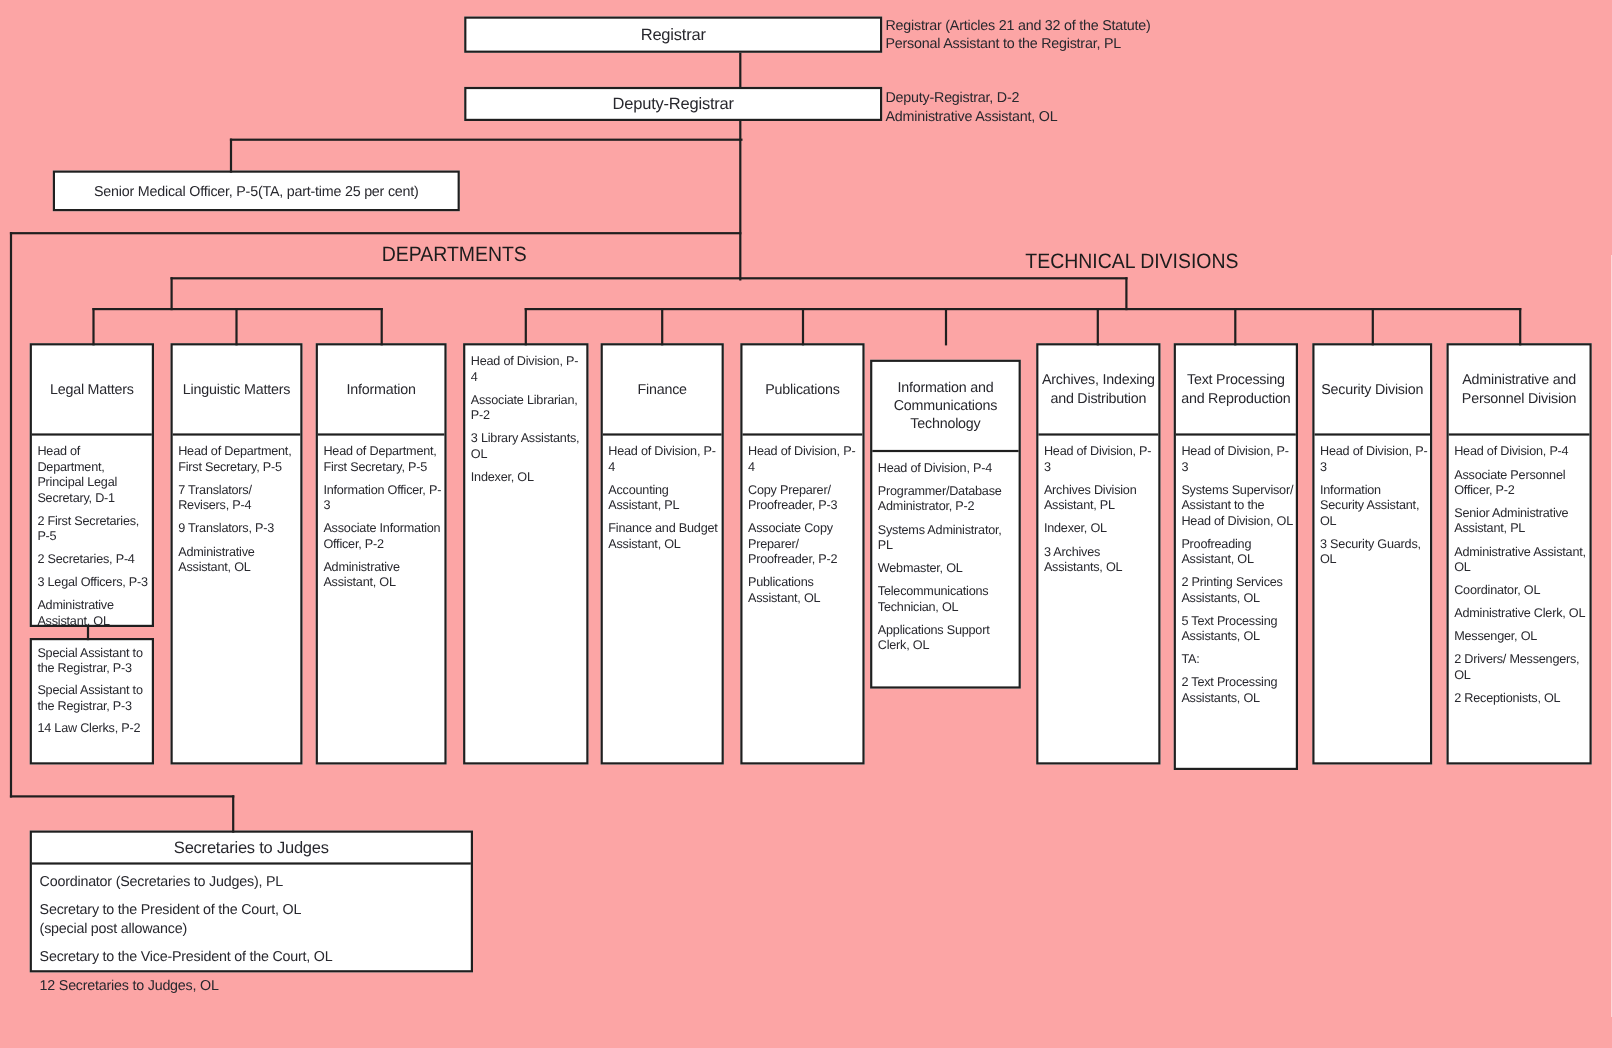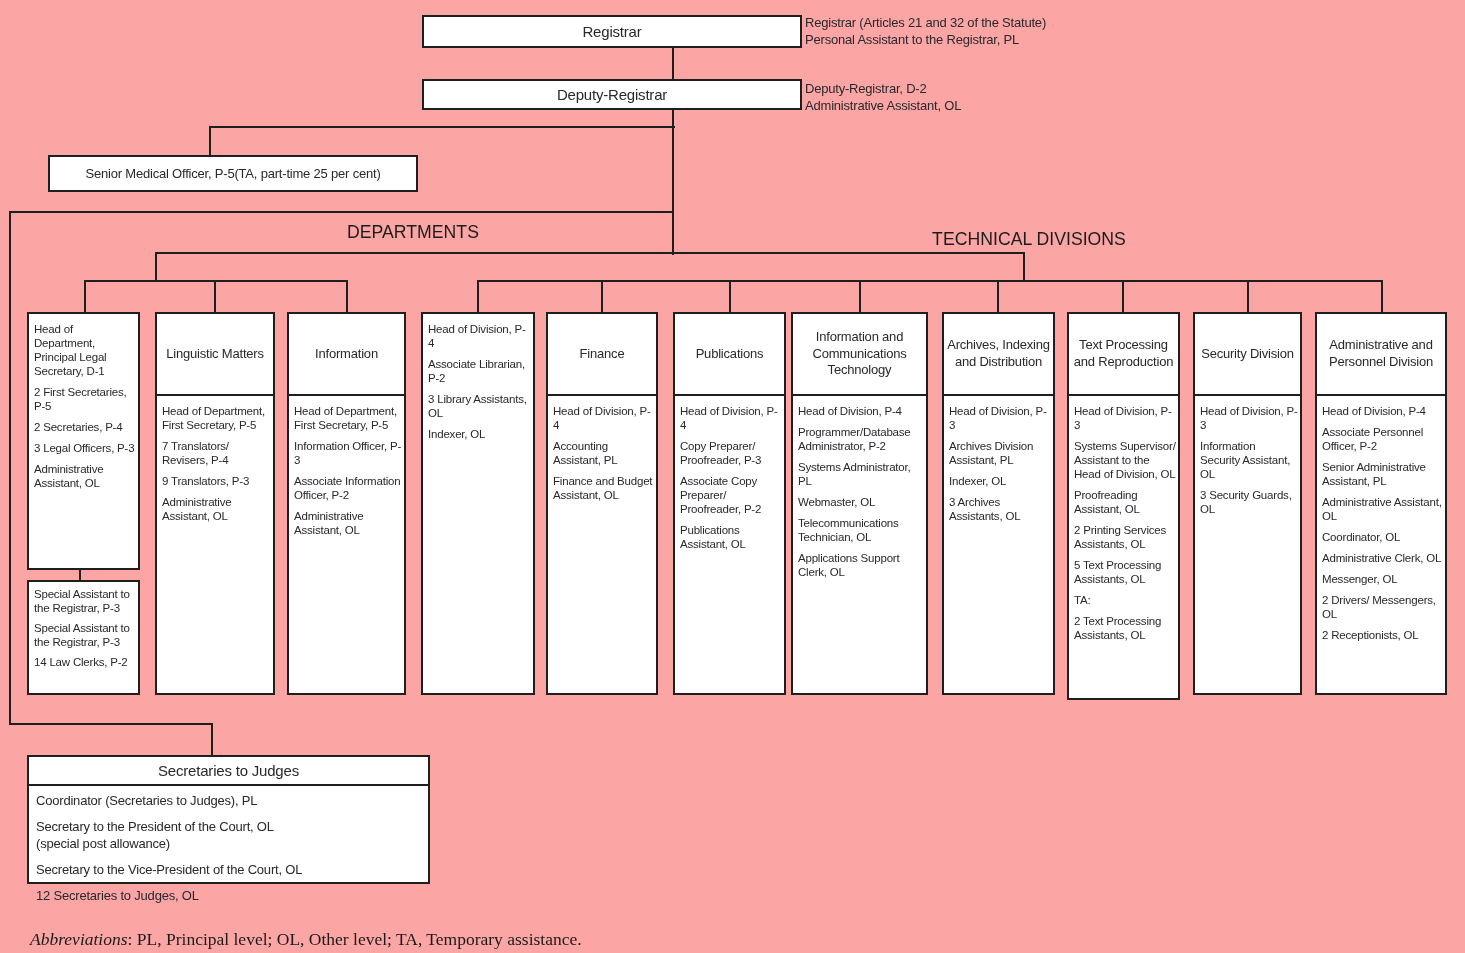--- a/index.html
+++ b/index.html
@@ -67,20 +67,21 @@
       </div>
       <div class="item">
         <div>(TA, part-time 25 per cent)</div>
       </div>
     </div>
 
   <div class="section-label" style="left:413px;top:221px;">DEPARTMENTS</div>
   <div class="section-label" style="left:1029px;top:228px;">TECHNICAL DIVISIONS</div>
 
   <div class="col" style="left:27px;width:113px;height:258px;">
+    <div class="col-head">Legal Matters</div>
     <div class="col-body">
         <div class="item">
           <div>Head of Department, Principal Legal Secretary, D-1</div>
         </div>
         <div class="item">
           <div>2 First Secretaries, P-5</div>
         </div>
         <div class="item">
           <div>2 Secretaries, P-4</div>
         </div>
@@ -183,21 +184,21 @@
         </div>
         <div class="item">
           <div>Associate Copy Preparer/ Proofreader, P-2</div>
         </div>
         <div class="item">
           <div>Publications Assistant, OL</div>
         </div>
       </div>
   </div>
 
-  <div class="col" style="left:791px;width:137px;height:383px;">
+  <div class="col" style="left:791px;width:137px;height:299px;margin-top:15px;">
     <div class="col-head">Information and Communications Technology</div>
     <div class="col-body">
         <div class="item">
           <div>Head of Division, P-4</div>
         </div>
         <div class="item">
           <div>Programmer/Database Administrator, P-2</div>
         </div>
         <div class="item">
           <div>Systems Administrator, PL</div>
@@ -319,21 +320,20 @@
         </div>
         <div class="item">
           <div>Secretary to the Vice-President of the Court, OL</div>
         </div>
         <div class="item">
           <div>12 Secretaries to Judges, OL</div>
         </div>
       </div>
   </div>
 
-  <div class="abbrev"><span class="lead">Abbreviations</span><span>: PL, Principal level; OL, Other level; TA, Temporary assistance.</span></div>
 
 <div class="line" style="left: 672px; top: 48px; width: 2px; height: 32px;"></div>
     <div class="line" style="left: 672px; top: 110px; width: 2px; height: 145px;"></div>
     <div class="line" style="left: 209px; top: 126px; width: 466px; height: 2px;"></div>
     <div class="line" style="left: 209px; top: 126px; width: 2px; height: 31px;"></div>
     <div class="line" style="left: 9px; top: 211px; width: 665px; height: 2px;"></div>
     <div class="line" style="left: 9px; top: 211px; width: 2px; height: 514px;"></div>
     <div class="line" style="left: 9px; top: 723px; width: 204px; height: 2px;"></div>
     <div class="line" style="left: 211px; top: 723px; width: 2px; height: 34px;"></div>
     <div class="line" style="left: 155px; top: 252px; width: 870px; height: 2px;"></div>

